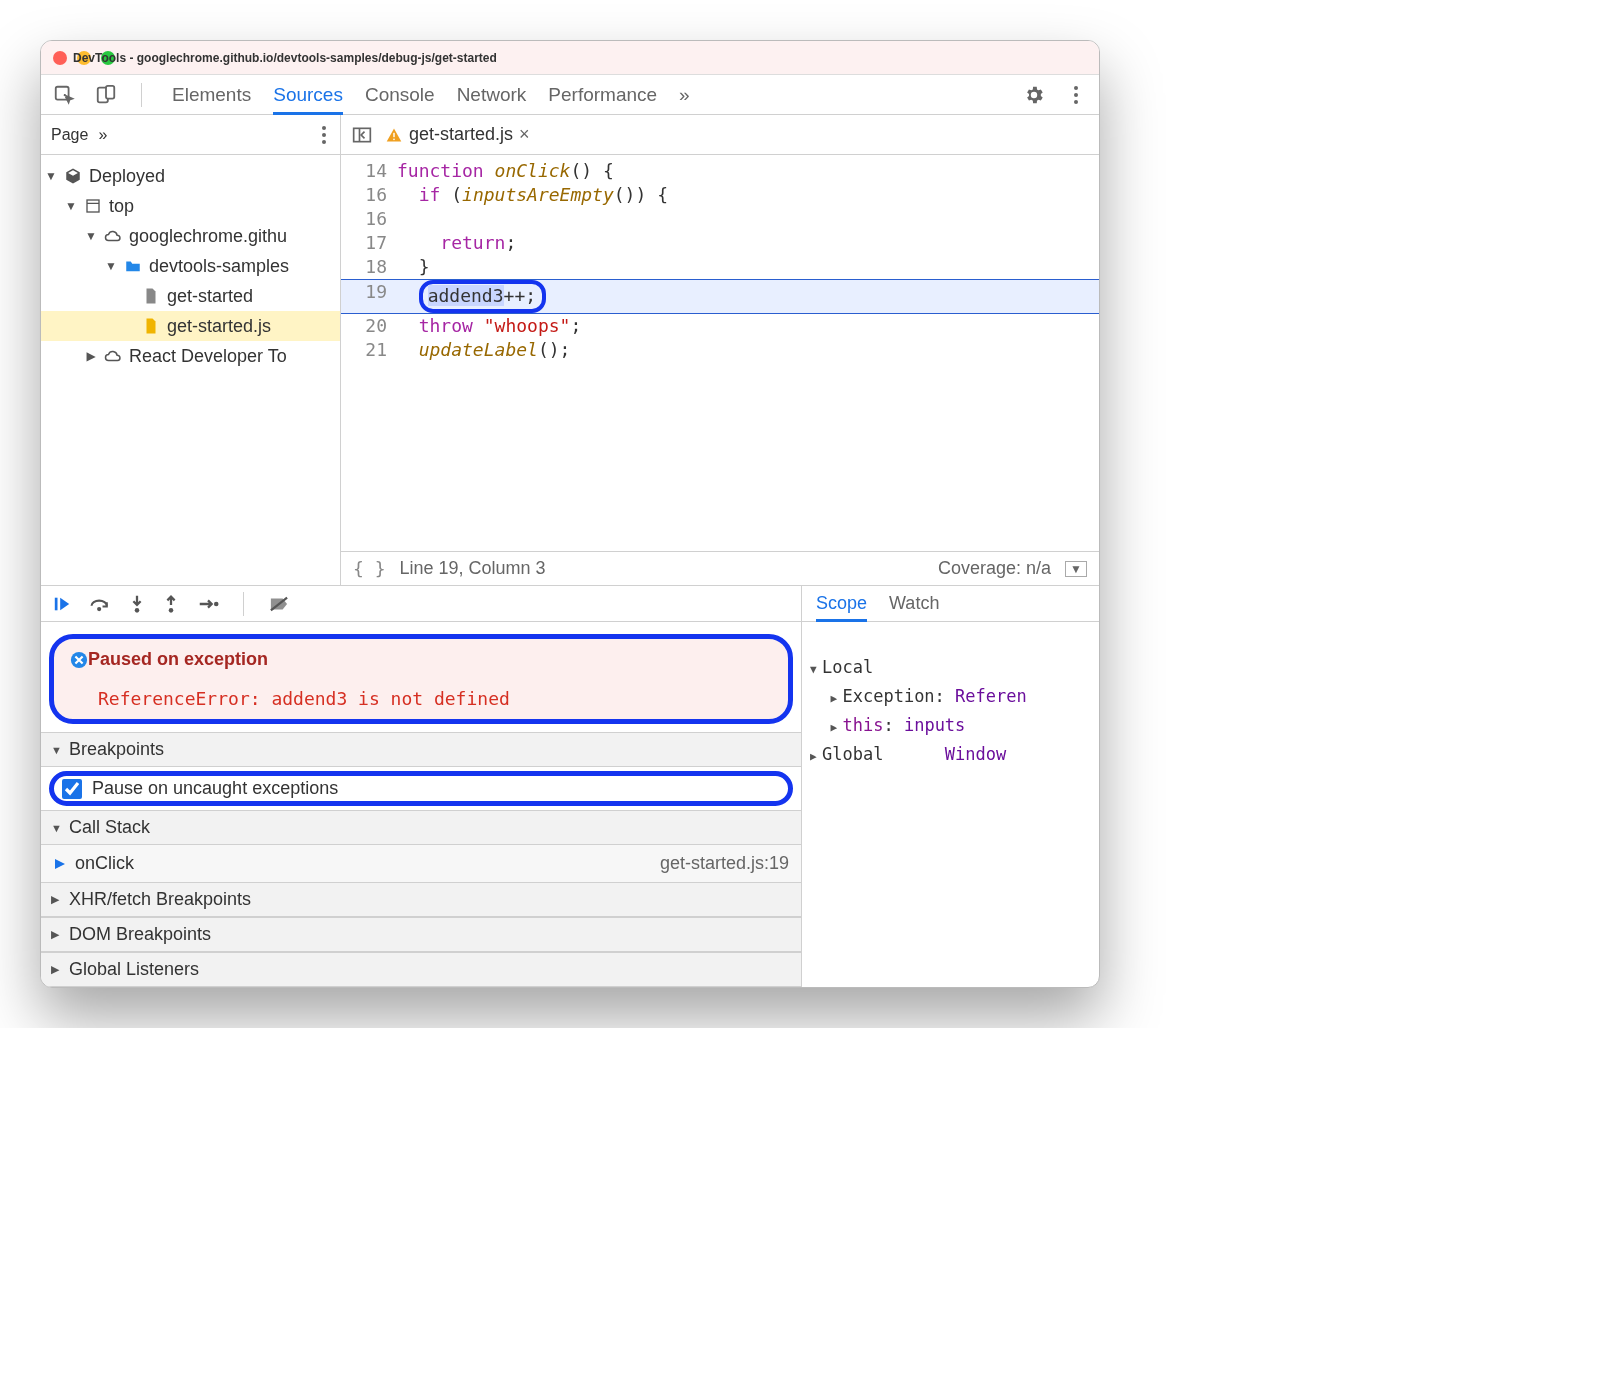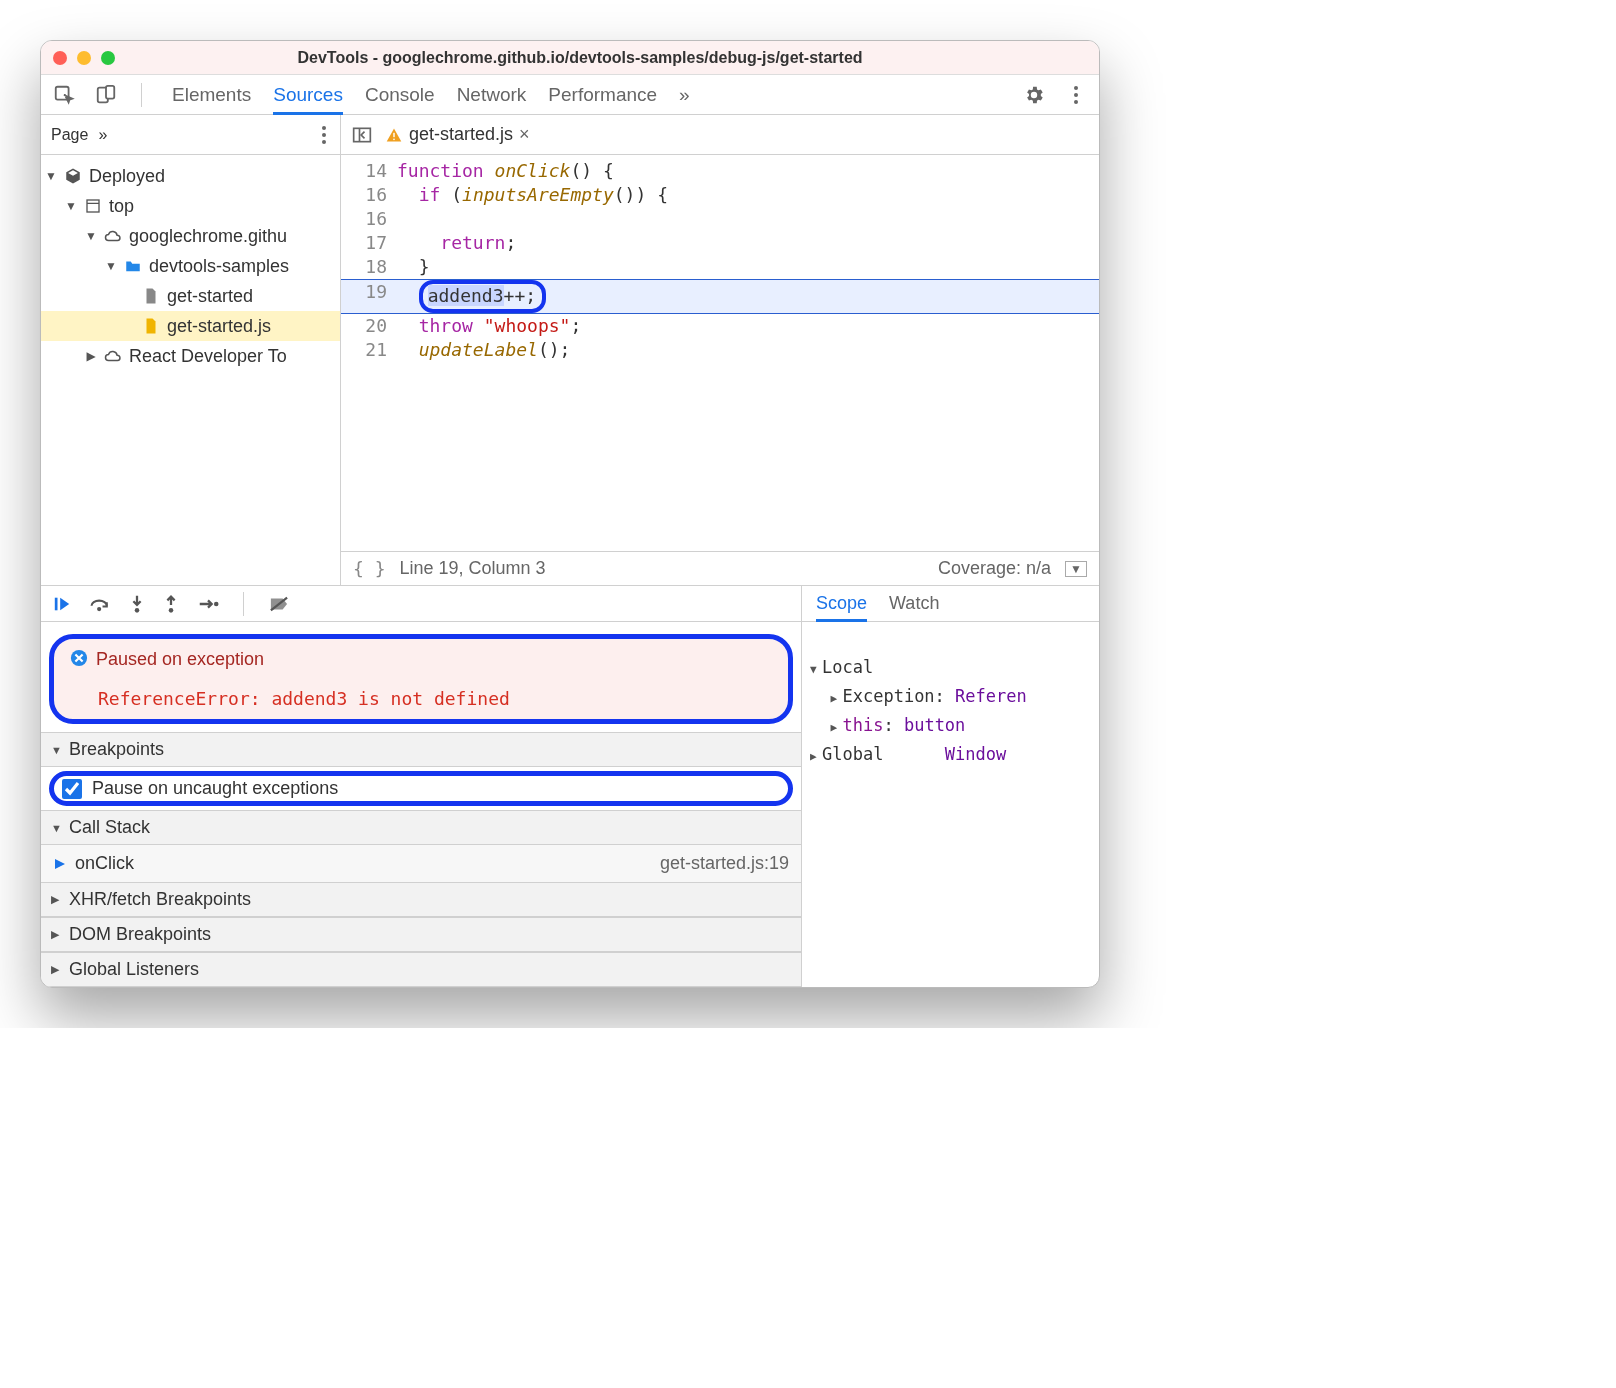--- a/index.html
+++ b/index.html
@@ -25,21 +25,21 @@
     display: flex;
     align-items: center;
     padding: 0 12px;
     border-bottom: 1px solid #ddd;
   }
   .traffic { display: flex; gap: 10px; margin-right: 18px; }
   .dot { width: 14px; height: 14px; border-radius: 50%; }
   .dot.r { background: #ff5f57; }
   .dot.y { background: #febc2e; }
   .dot.g { background: #28c840; }
-  .title-text { flex: 1; text-align: center; font-weight: 700; font-size: 16px; color: #333; margin-left:-60px;}
+  .title-text { flex: 1; font-weight: 700; font-size: 12px; color: #333; margin-left:-60px;}
   
   .tabstrip {
     height: 40px;
     display: flex;
     align-items: center;
     padding: 0 10px;
     border-bottom: 1px solid #d0d0d0;
     gap: 16px;
   }
   .tb-icon {
@@ -77,21 +77,21 @@
   .sel{ background:#c9d6ff;}
   .statusbar{ height:34px; border-top:1px solid #d0d0d0; display:flex; align-items:center; padding:0 12px; gap:14px; color:#666;}
   .statusbar .spacer{flex:1;}
   
   .bottom { display:flex; border-top:1px solid #d0d0d0;}
   .debug-left { width:760px; display:flex; flex-direction:column;}
   .debug-right { flex:1; border-left:1px solid #d0d0d0;}
   .dbg-toolbar{ height:36px; display:flex; align-items:center; gap:18px; padding:0 12px; border-bottom:1px solid #d0d0d0;}
   .dbg-toolbar svg{color:#666;}
   .paused-box{ margin:12px 8px 8px 8px; border:5px solid #1434ef; border-radius:24px; padding:10px 16px; background:#fdefee;}
-  .paused-title{ color:#a52722; font-weight:400; display:flex; align-items:flex-start; gap:8px;}
+  .paused-title{ color:#a52722; font-weight:700; display:flex; align-items:center; }
   .paused-msg{ color:#d62f22; font-family:Menlo,Consolas,monospace; margin-top:18px; margin-left:28px;}
   .section-head{ background:#f2f2f2; border-top:1px solid #d0d0d0; border-bottom:1px solid #d0d0d0; padding:6px 10px; display:flex; align-items:center; gap:6px;}
   .check-row{ display:flex; align-items:center; gap:10px; padding:6px 12px;}
   .check-row input{ width:20px; height:20px; accent-color:#1a73e8;}
   .row-hl-blue{ border:5px solid #1434ef; border-radius:18px; margin:4px 8px; padding:2px 8px;}
   .stack-row{ display:flex; align-items:center; padding:8px 12px; background:#f7f7f7; gap:8px;}
   .stack-row .src-loc{ margin-left:auto; color:#666;}
   .scope-tabs{ height:36px; display:flex; align-items:center; gap:22px; padding:0 14px; border-bottom:1px solid #d0d0d0;}
   .scope-tabs .st{ font-size:18px; color:#666; cursor:pointer;}
   .scope-tabs .st.active{ color:#1a73e8; border-bottom:3px solid #1a73e8; padding-bottom:5px; margin-bottom:-7px;}
@@ -397,19 +397,19 @@
     </div>
 
     <div class="debug-right">
       <div class="scope-tabs">
         <span class="st active">Scope</span>
         <span class="st">Watch</span>
       </div>
       <div class="scope-tree">
 <span class="tri">▼</span><span>Local</span>
   <span class="tri">▶</span><span>Exception</span>: <span class="obj">Referen</span>
-  <span class="tri">▶</span><span class="key">this</span>: <span class="obj">button</span>
+  <span class="tri">▶</span><span class="key">this</span>: <span class="obj">inputs</span>
 <span class="tri">▶</span><span>Global</span>      <span class="obj">Window</span>
       </div>
     </div>
   </div>
 
 </div>
 
 </body></html>

